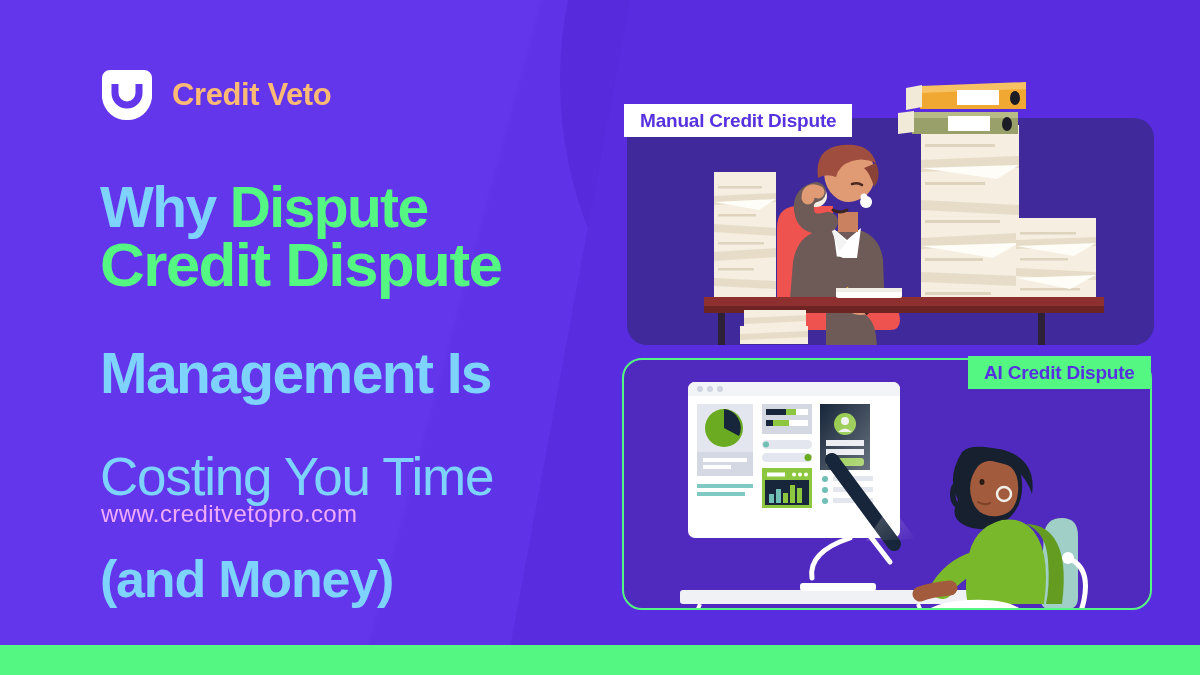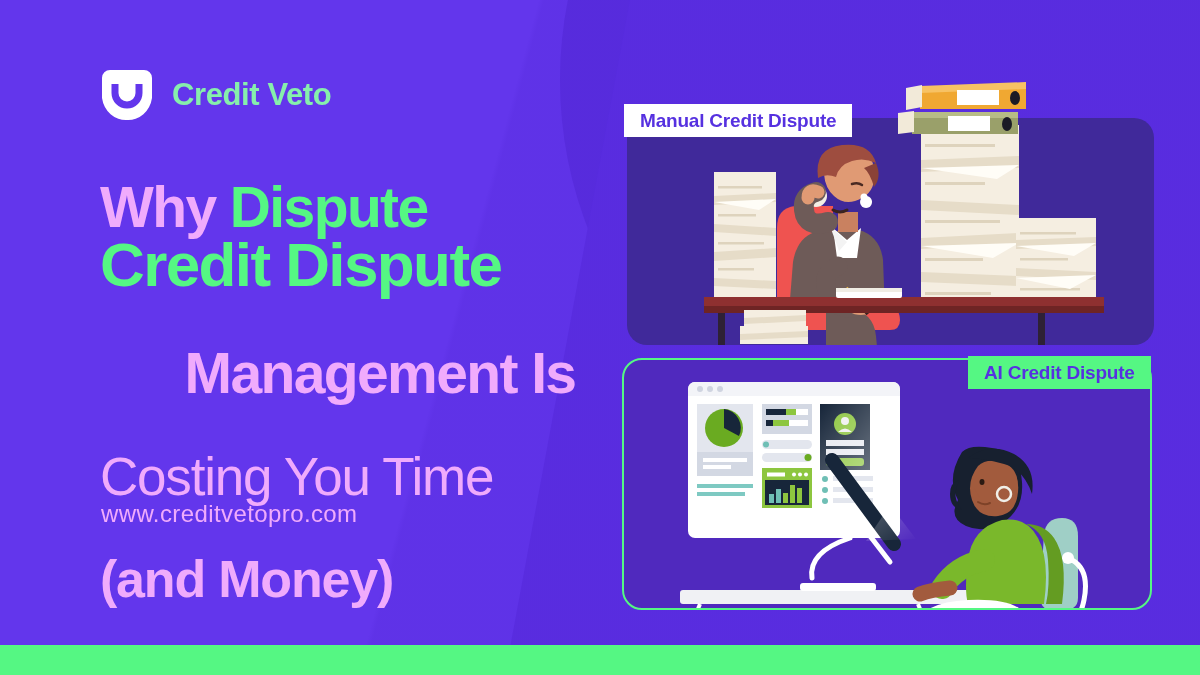--- a/index.html
+++ b/index.html
@@ -40,36 +40,36 @@
   
   .logo-row{
     position:absolute;left:100px;top:68px;
     display:flex;align-items:center;gap:18px;
   }
   .logo-mark{
     width:54px;height:54px;position:relative;
   }
   .logo-mark svg{display:block;}
   .logo-text{
-    color:#86efac;font-size:31px;font-weight:bold;letter-spacing:-0.4px;
+    color:#fdba74;font-size:31px;font-weight:bold;letter-spacing:-0.4px;
     white-space:nowrap;
   }
 
   
   .headline{
     position:absolute;left:100px;top:178px;width:560px;
     line-height:1.02;
   }
   .hl-line{display:block;white-space:nowrap;}
   .hl-1{font-size:57px;font-weight:bold;letter-spacing:-1.6px;}
   .hl-2{font-size:62px;font-weight:bold;letter-spacing:-1.6px;margin-top:-3px;}
-  .hl-3{font-size:57px;font-weight:bold;letter-spacing:-1.6px;margin-top:-3px;text-align:center;}
+  .hl-3{font-size:57px;font-weight:bold;letter-spacing:-1.6px;margin-top:-3px;}
   .hl-4{font-size:53px;font-weight:normal;letter-spacing:-1.2px;margin-top:2px;}
   .hl-5{font-size:52px;font-weight:bold;letter-spacing:-1.2px;margin-top:-4px;}
-  .w{color:#f0abfc;margin-top:48px;}
+  .w{color:#7dd3fc;margin-top:48px;}
   .g{color:#55f783;}
 
   
   .url{
     position:absolute;left:101px;top:500px;
     color:#f0abfc;font-size:24px;letter-spacing:0.4px;
   }
 
   
   .panel-top{

